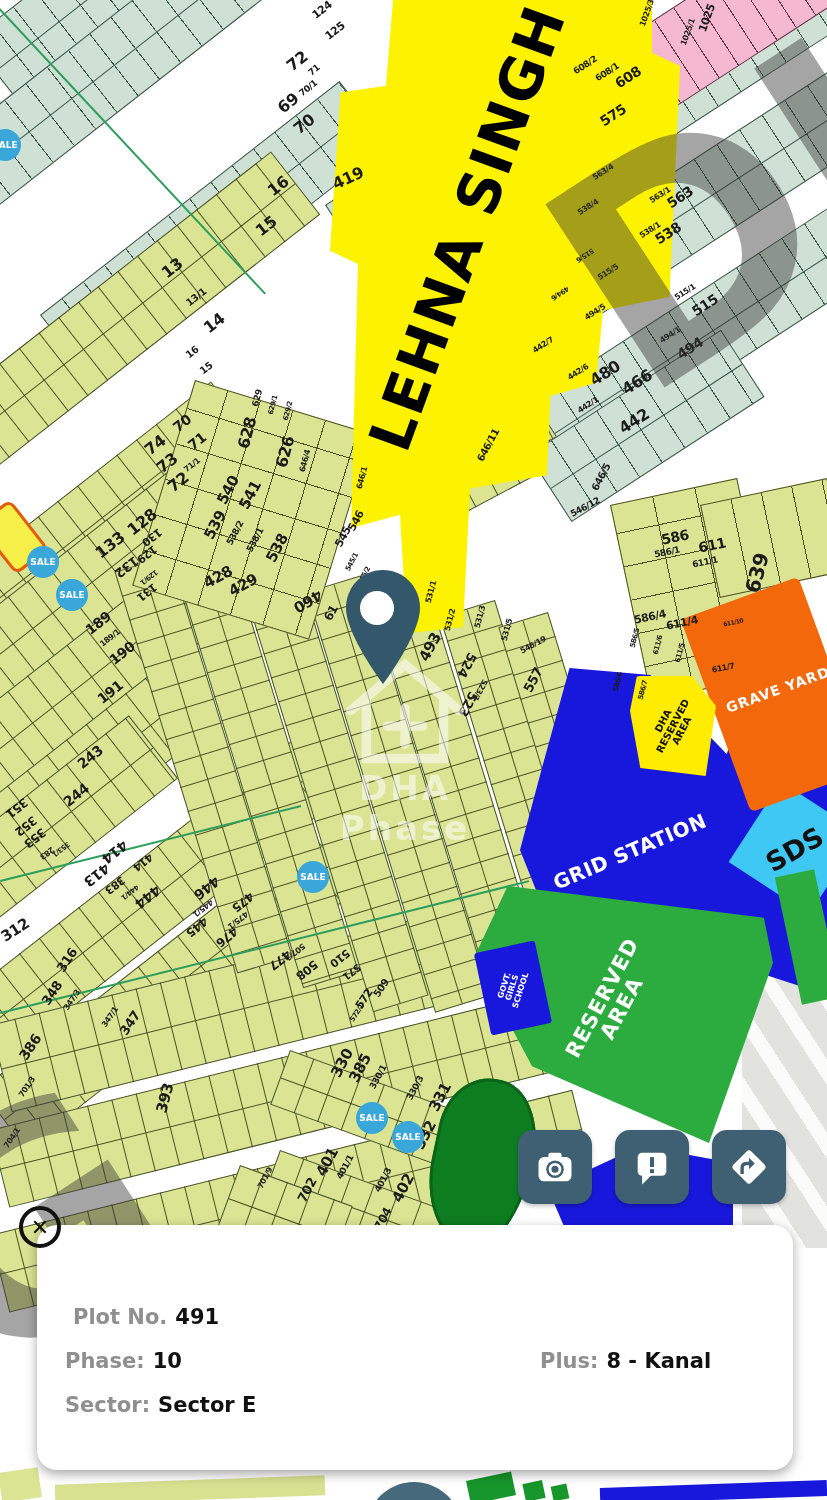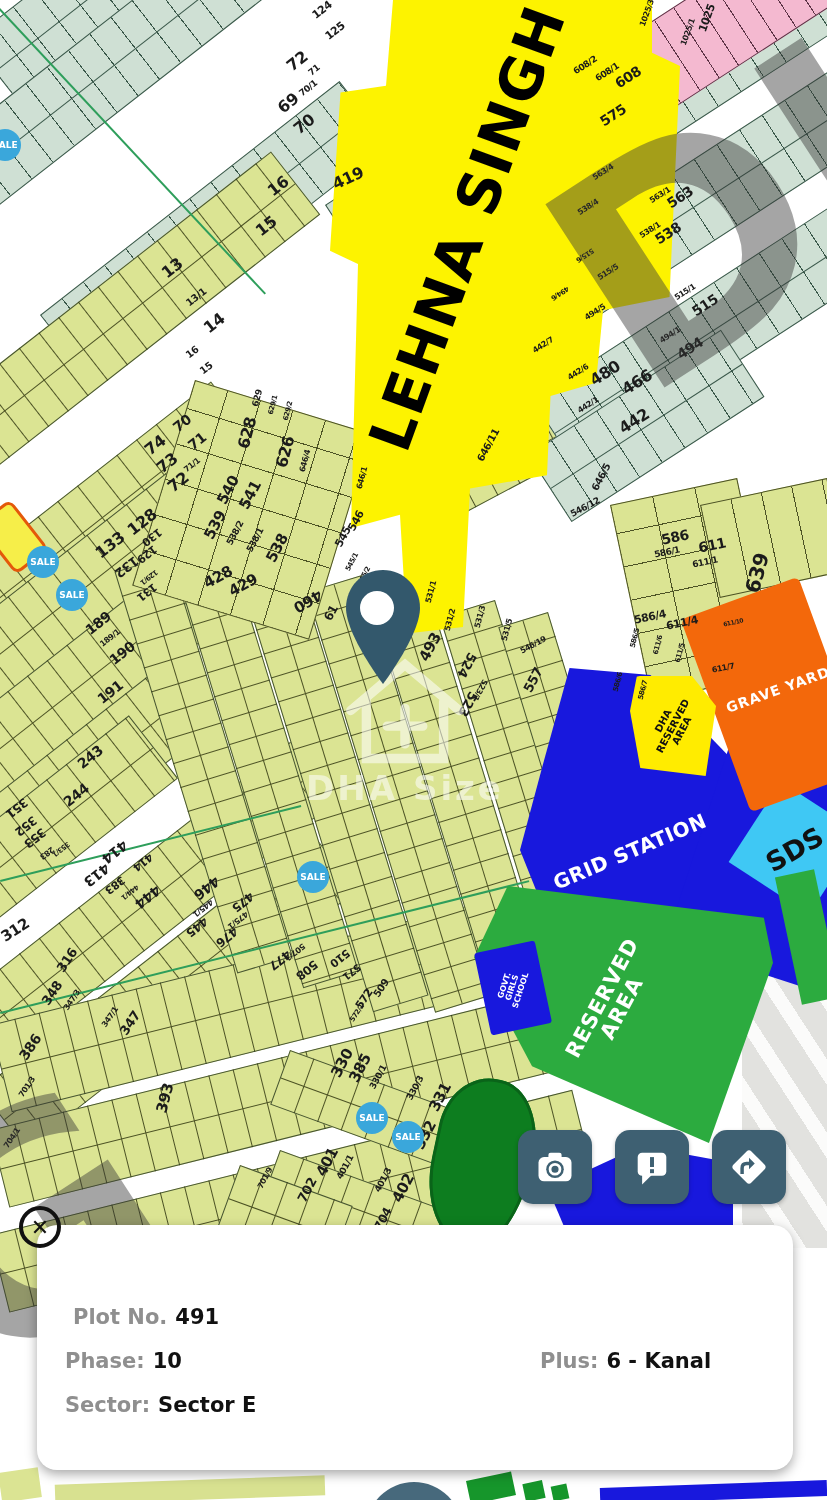--- a/index.html
+++ b/index.html
@@ -322,21 +322,21 @@
     </div>
 
   <div class="wm-dark" style="left:545px;top:30px;font-size:300px;">DH</div>
   <div class="wm-dark" style="left:-90px;top:1080px;font-size:300px;">G</div>
   <div id="wm-logo">
     <svg width="150" height="120" viewBox="0 0 140 115">
       <path d="M18,58 L70,14 L122,58" fill="none" stroke="#ffffff" stroke-width="9" stroke-linecap="round"></path>
       <path d="M33,50 L33,104 L107,104 L107,50" fill="none" stroke="#ffffff" stroke-width="9" stroke-linecap="round"></path>
       <path d="M70,56 L70,90 M53,73 L87,73" fill="none" stroke="#ffffff" stroke-width="9" stroke-linecap="round"></path>
     </svg>
-    <div id="wm-logo-text">DHA Size</div>
+    <div id="wm-logo-text">DHA Phase</div>
   </div>
 
   <div id="sales">
       <div class="sale" style="left: -11px; top: 129px;">SALE</div>
       <div class="sale" style="left: 27px; top: 546px;">SALE</div>
       <div class="sale" style="left: 56px; top: 579px;">SALE</div>
       <div class="sale" style="left: 297px; top: 861px;">SALE</div>
       <div class="sale" style="left: 356px; top: 1102px;">SALE</div>
       <div class="sale" style="left: 392px; top: 1121px;">SALE</div>
     </div>
@@ -385,18 +385,18 @@
     <div class="field" style="left:36px;top:80px;">
       <span class="fl">Plot No.</span><span class="fv">491</span>
     </div>
     <div class="field" style="left:28px;top:124px;">
       <span class="fl">Phase:</span><span class="fv">10</span>
     </div>
     <div class="field" style="left:28px;top:168px;">
       <span class="fl">Sector:</span><span class="fv">Sector E</span>
     </div>
     <div class="field" style="left:503px;top:124px;">
-      <span class="fl">Plus:</span><span class="fv">6 - Kanal</span>
+      <span class="fl">Plus:</span><span class="fv">8 - Kanal</span>
     </div>
   </div>
   <div id="close-btn">✕</div>
 
 </div>
 
 </body></html>

